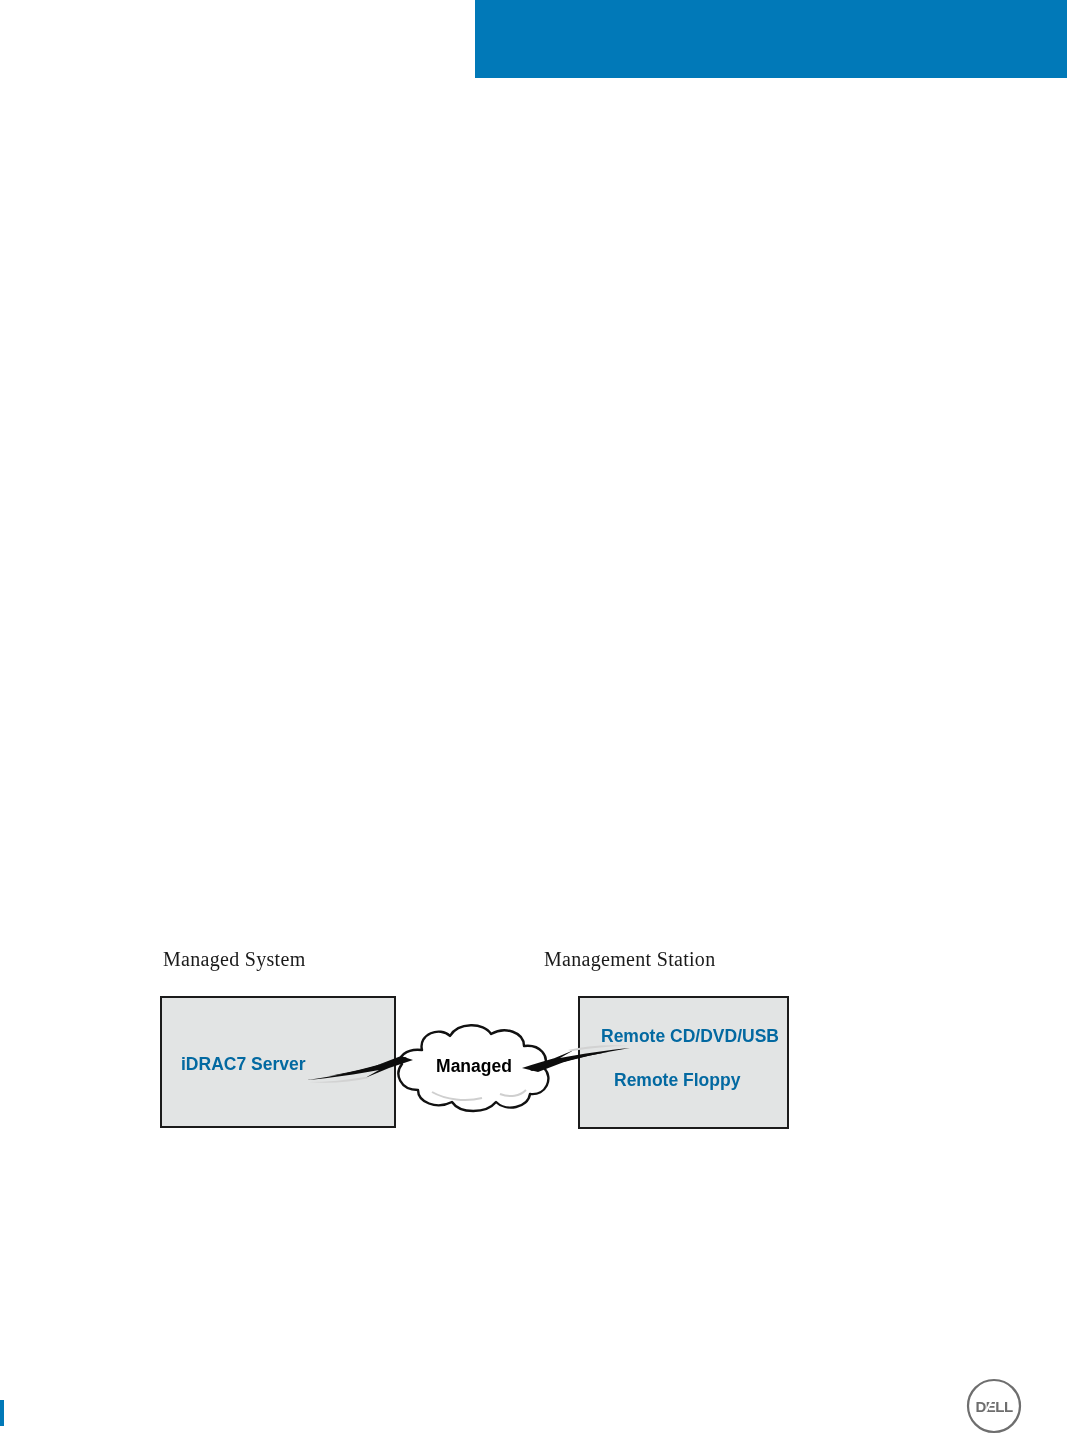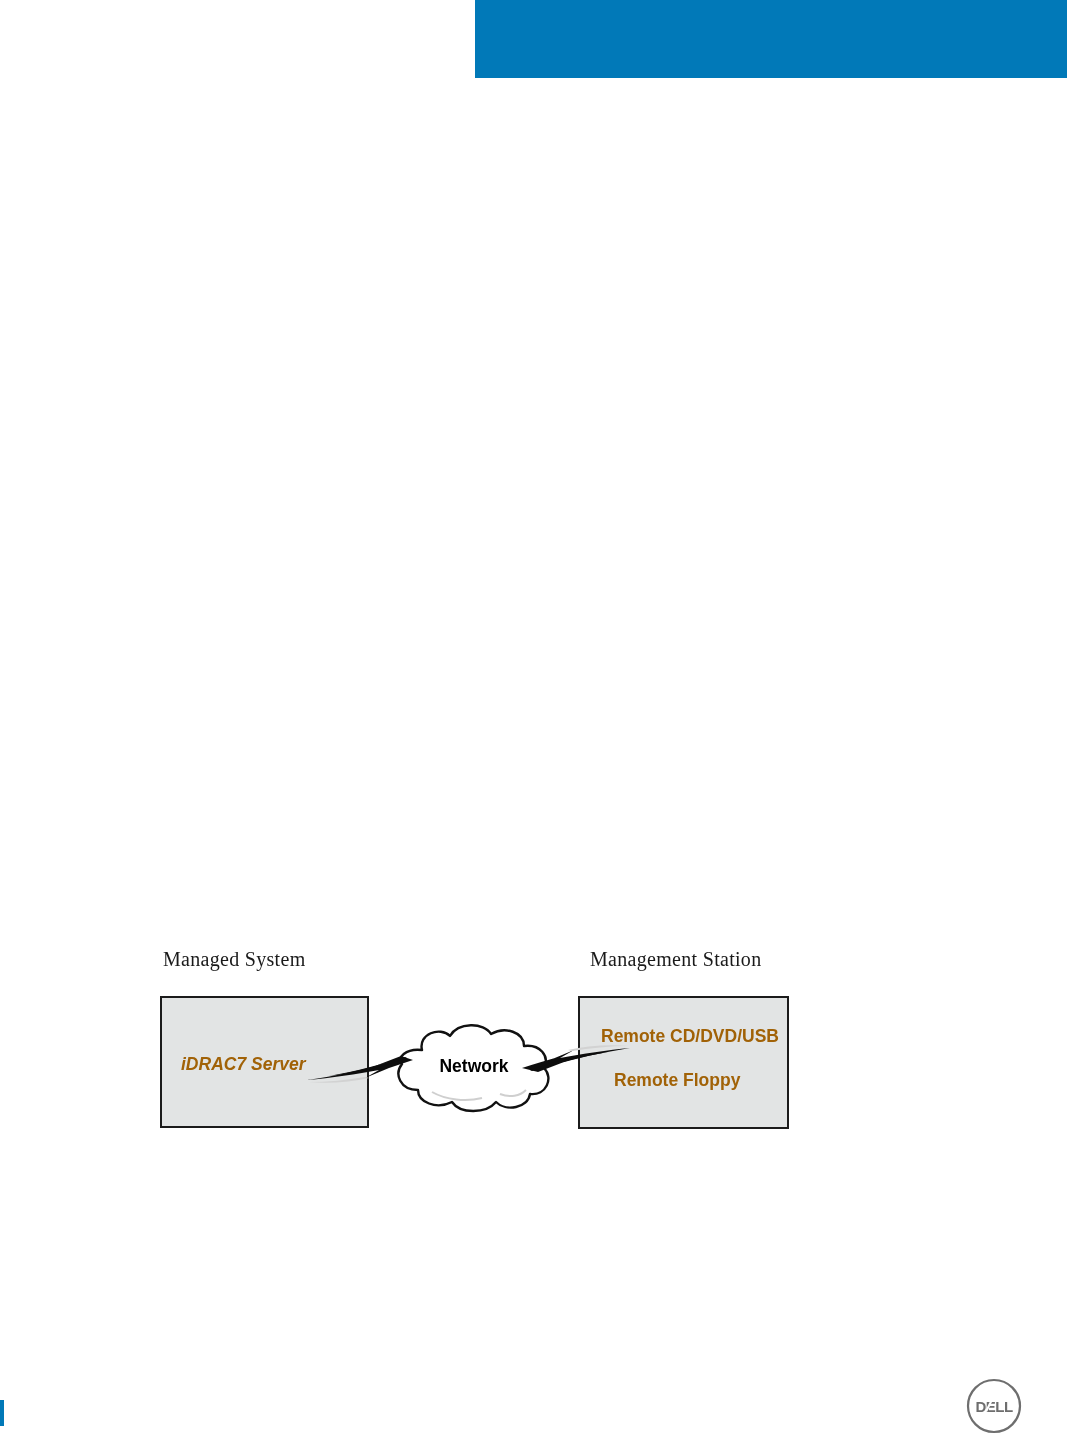--- a/index.html
+++ b/index.html
@@ -61,37 +61,37 @@
 
   .dg-label {
     position: absolute;
     font-family: "Liberation Serif", "DejaVu Serif", serif;
     font-size: 20px;
     color: #1a1a1a;
     letter-spacing: 0.3px;
     white-space: nowrap;
   }
   .dg-label.left  { left: 163px; top: 948px; }
-  .dg-label.right { left: 590px; top: 948px; }
+  .dg-label.right { left: 544px; top: 948px; }
 
   .dg-box {
     position: absolute;
     background: #e2e4e4;
     border: 2px solid #1b1b1b;
     box-sizing: border-box;
   }
-  .dg-box.managed   { left: 160px; top: 996px; width: 209px; height: 132px; font-style: italic; }
+  .dg-box.managed   { left: 160px; top: 996px; width: 236px; height: 132px; }
   .dg-box.station   { left: 578px; top: 996px; width: 211px; height: 133px; }
 
   .dg-box-text {
     position: absolute;
     font-family: "Liberation Sans", sans-serif;
     font-weight: bold;
     font-size: 17.5px;
-    color: #a16207;
+    color: #0369a1;
     white-space: nowrap;
   }
   .managed .dg-box-text { left: 19px; top: 56px; }
   .station .line1 { left: 21px; top: 28px; }
   .station .line2 { left: 34px; top: 72px; }
 
   .cloud-wrap {
     position: absolute;
     left: 388px;
     top: 1020px;
@@ -147,21 +147,21 @@
                  C 152 24, 162 36, 156 48
                  C 166 58, 158 76, 142 74
                  C 140 88, 118 92, 108 82
                  C 98 94, 72 94, 64 82
                  C 48 90, 30 82, 30 70
                  C 12 70, 6 54, 14 44
                  C 8 38, 18 28, 34 30 Z" fill="#ffffff" stroke="#111111" stroke-width="2.4" stroke-linejoin="round"></path>
         <path d="M44 72 C 58 80, 78 82, 94 78" fill="none" stroke="#cfcfcf" stroke-width="2"></path>
         <path d="M112 74 C 122 78, 132 76, 138 70" fill="none" stroke="#cfcfcf" stroke-width="2"></path>
       </svg>
-      <div class="cloud-text">Network</div>
+      <div class="cloud-text">Managed</div>
     </div>
 
     <svg class="bolt left" viewBox="0 0 110 44">
       <path d="M108 12
                C 96 16, 84 20, 72 24
                L 84 20
                L 60 30
                L 74 22
                C 52 26, 26 30, 2 32
                C 30 28, 58 22, 84 14

